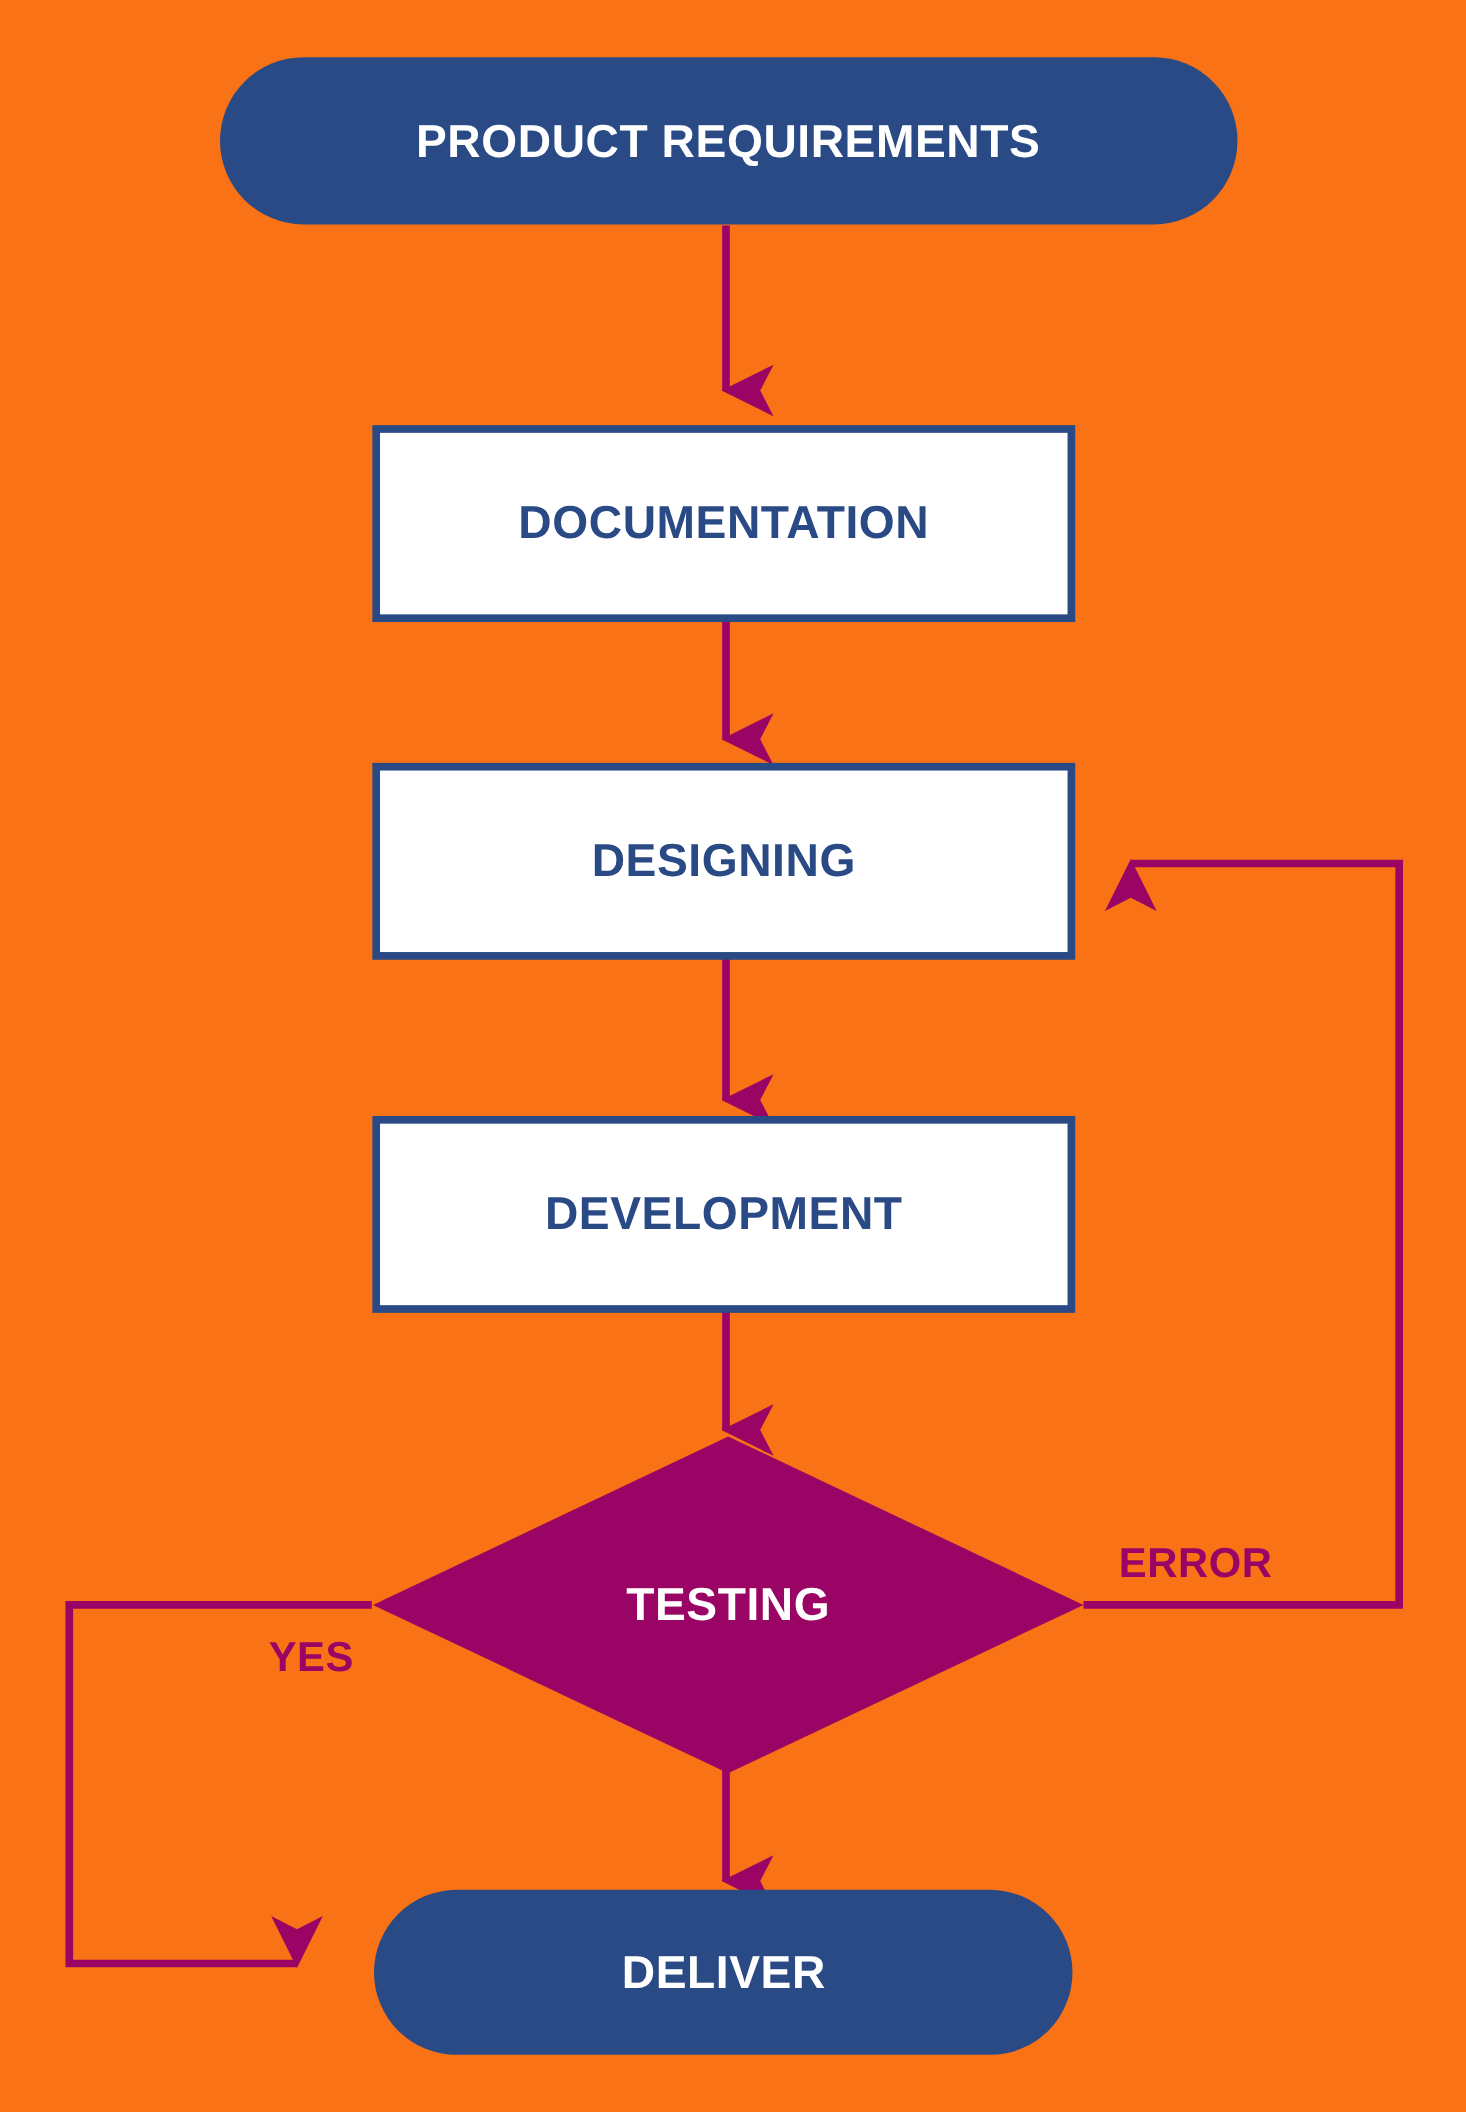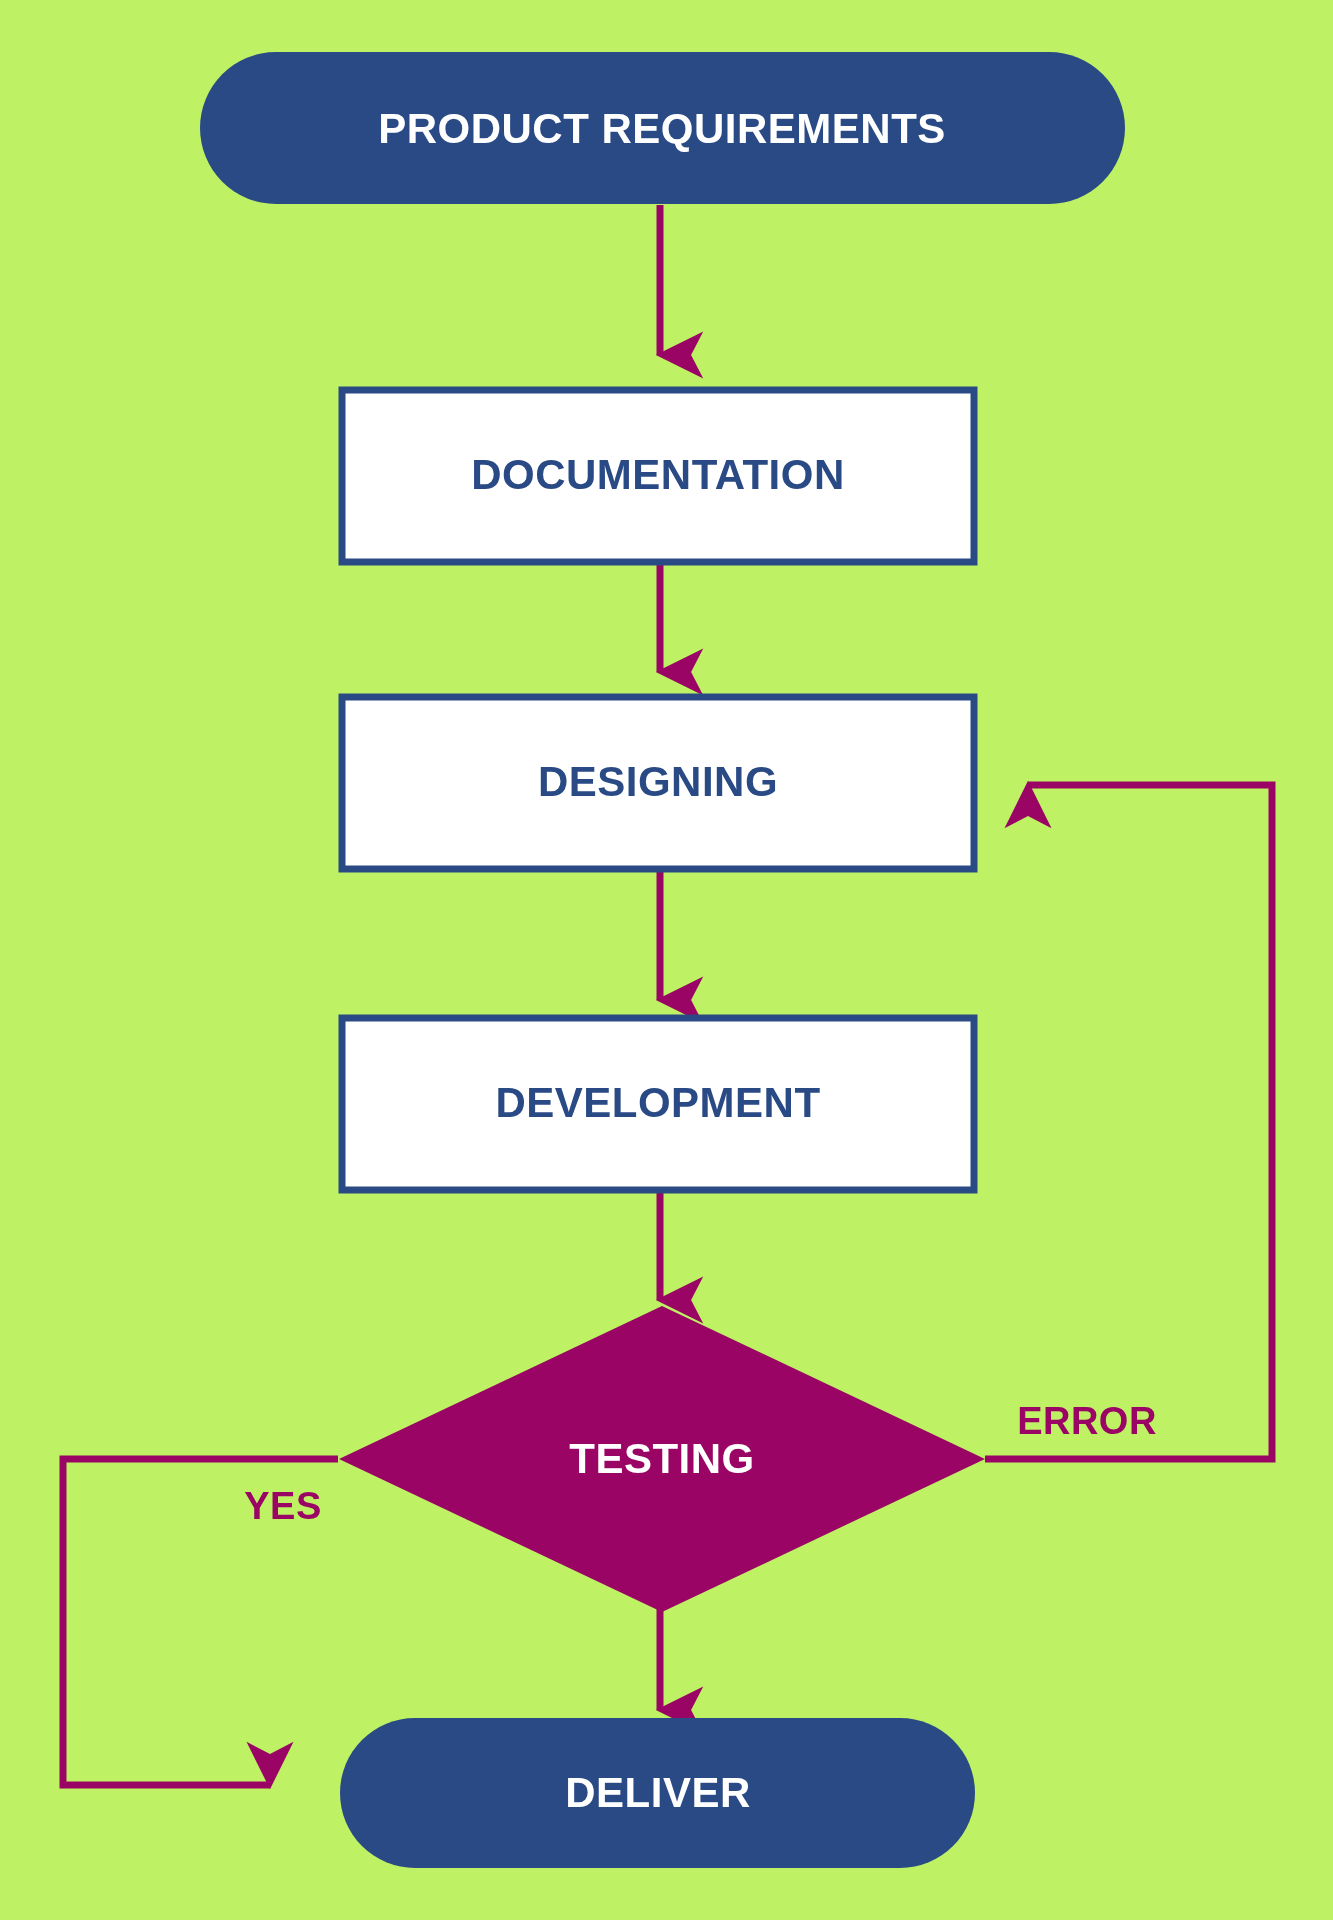--- a/index.html
+++ b/index.html
@@ -10,21 +10,21 @@
   body {
     width: 1333px;
     height: 1920px;
     font-family: "Liberation Sans", sans-serif;
     overflow: hidden;
   }
   #flow-root {
     position: relative;
     width: 1333px;
     height: 1920px;
-    background: #bef264;
+    background: #f97316;
   }
   svg.flow-canvas {
     display: block;
     width: 1333px;
     height: 1920px;
   }
   text.node-label {
     font-family: "Liberation Sans", sans-serif;
     font-weight: bold;
     text-anchor: middle;

